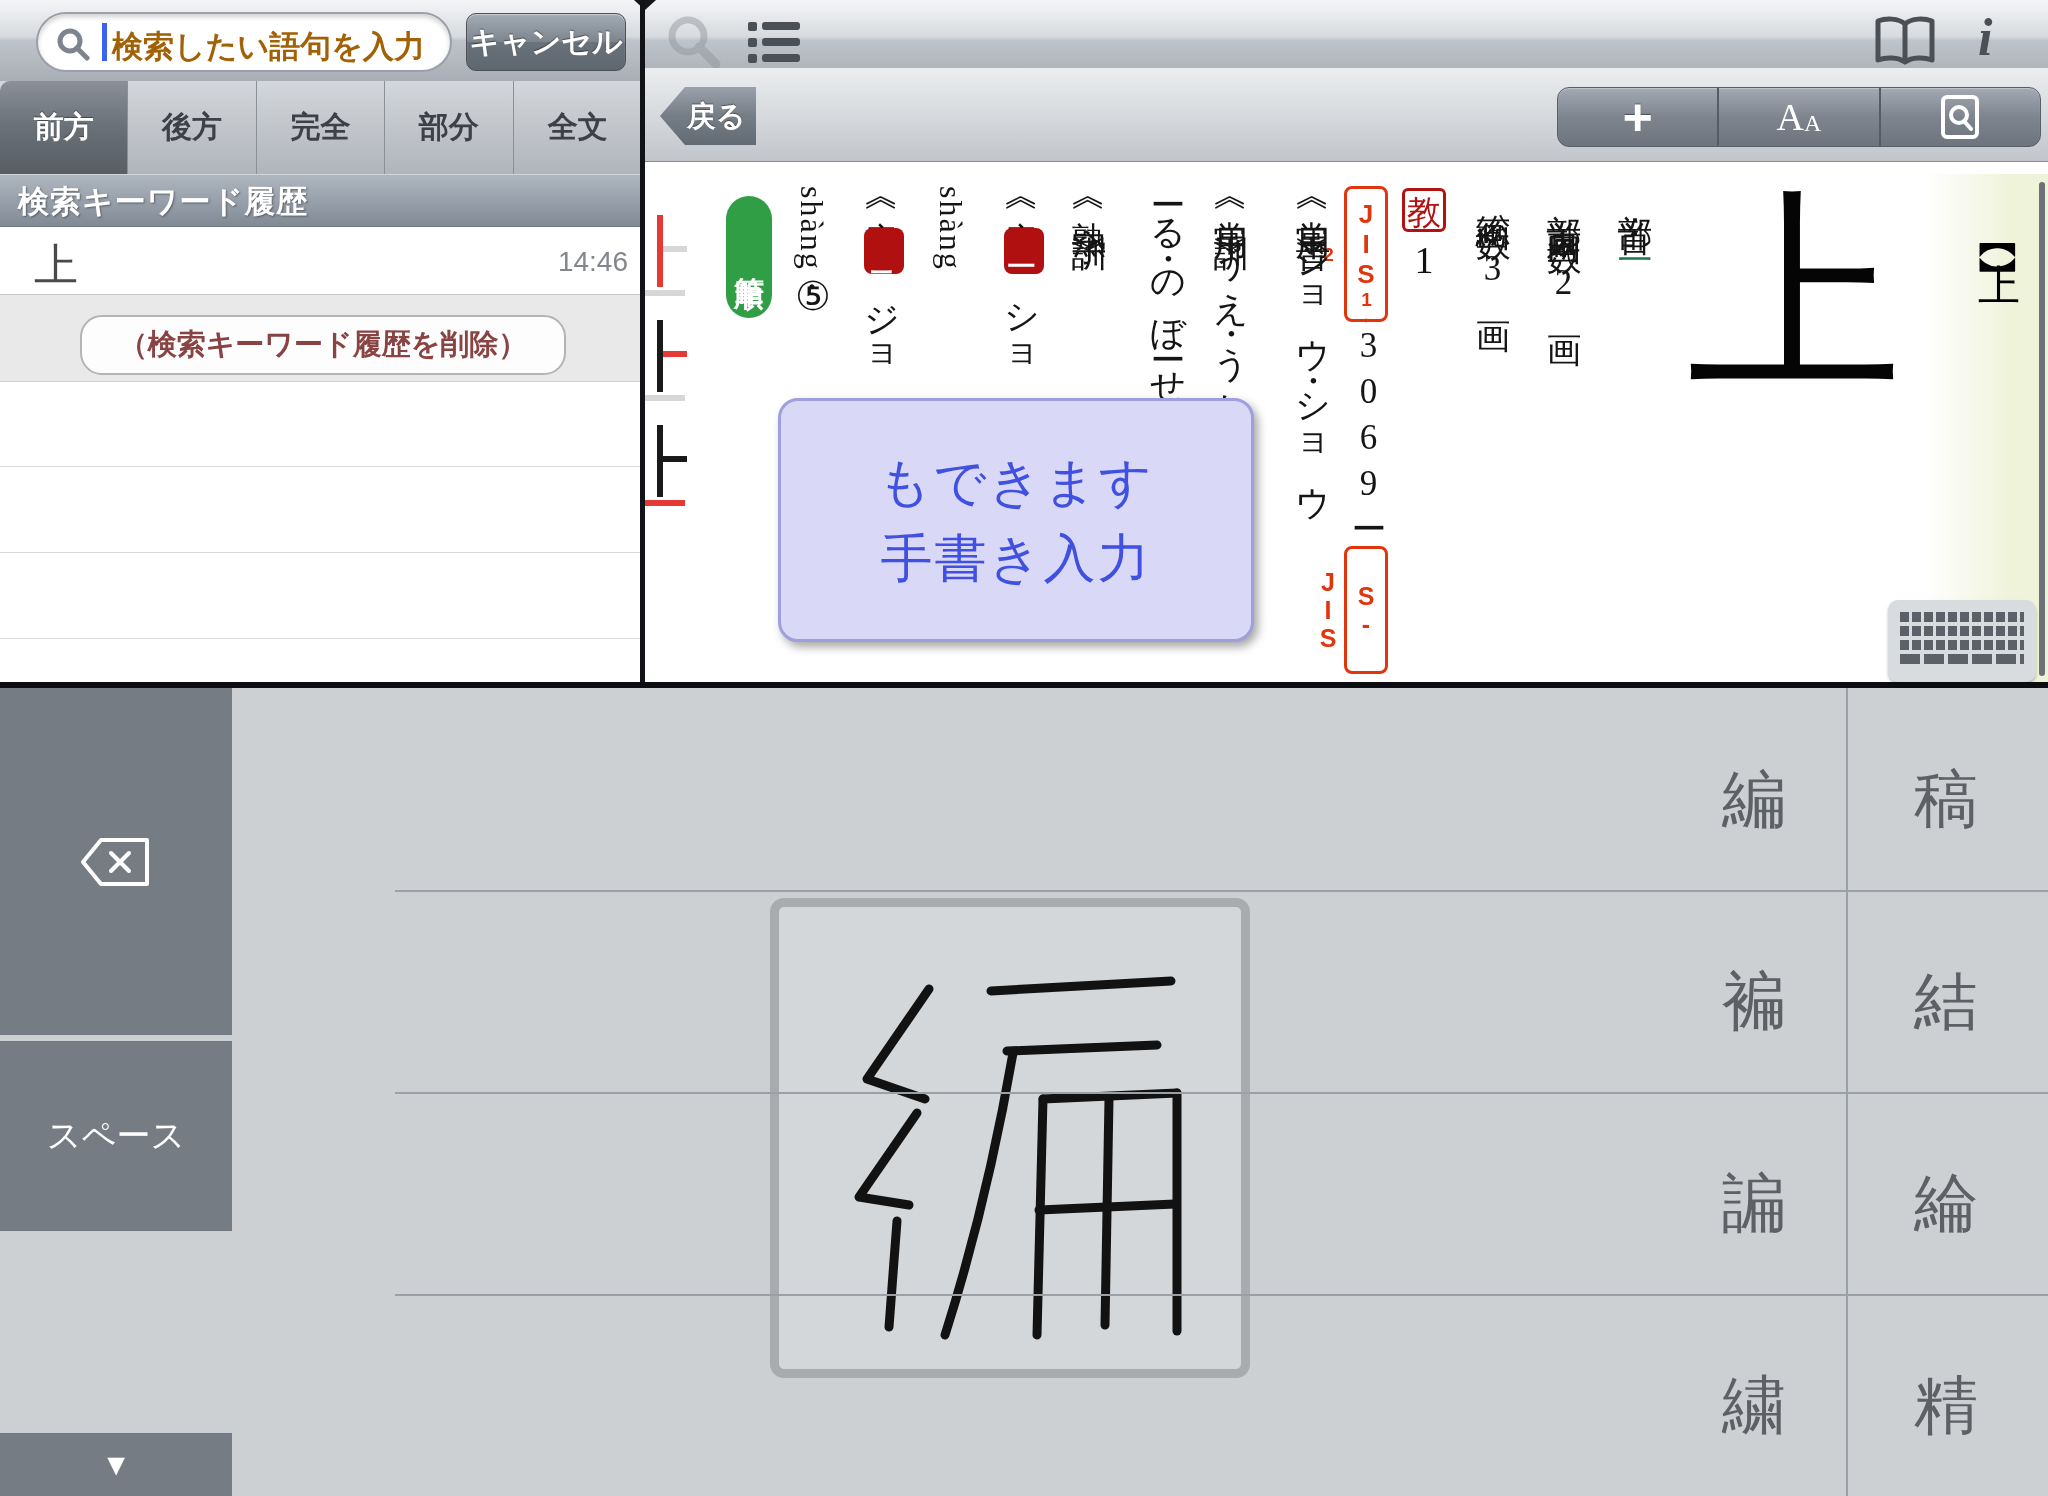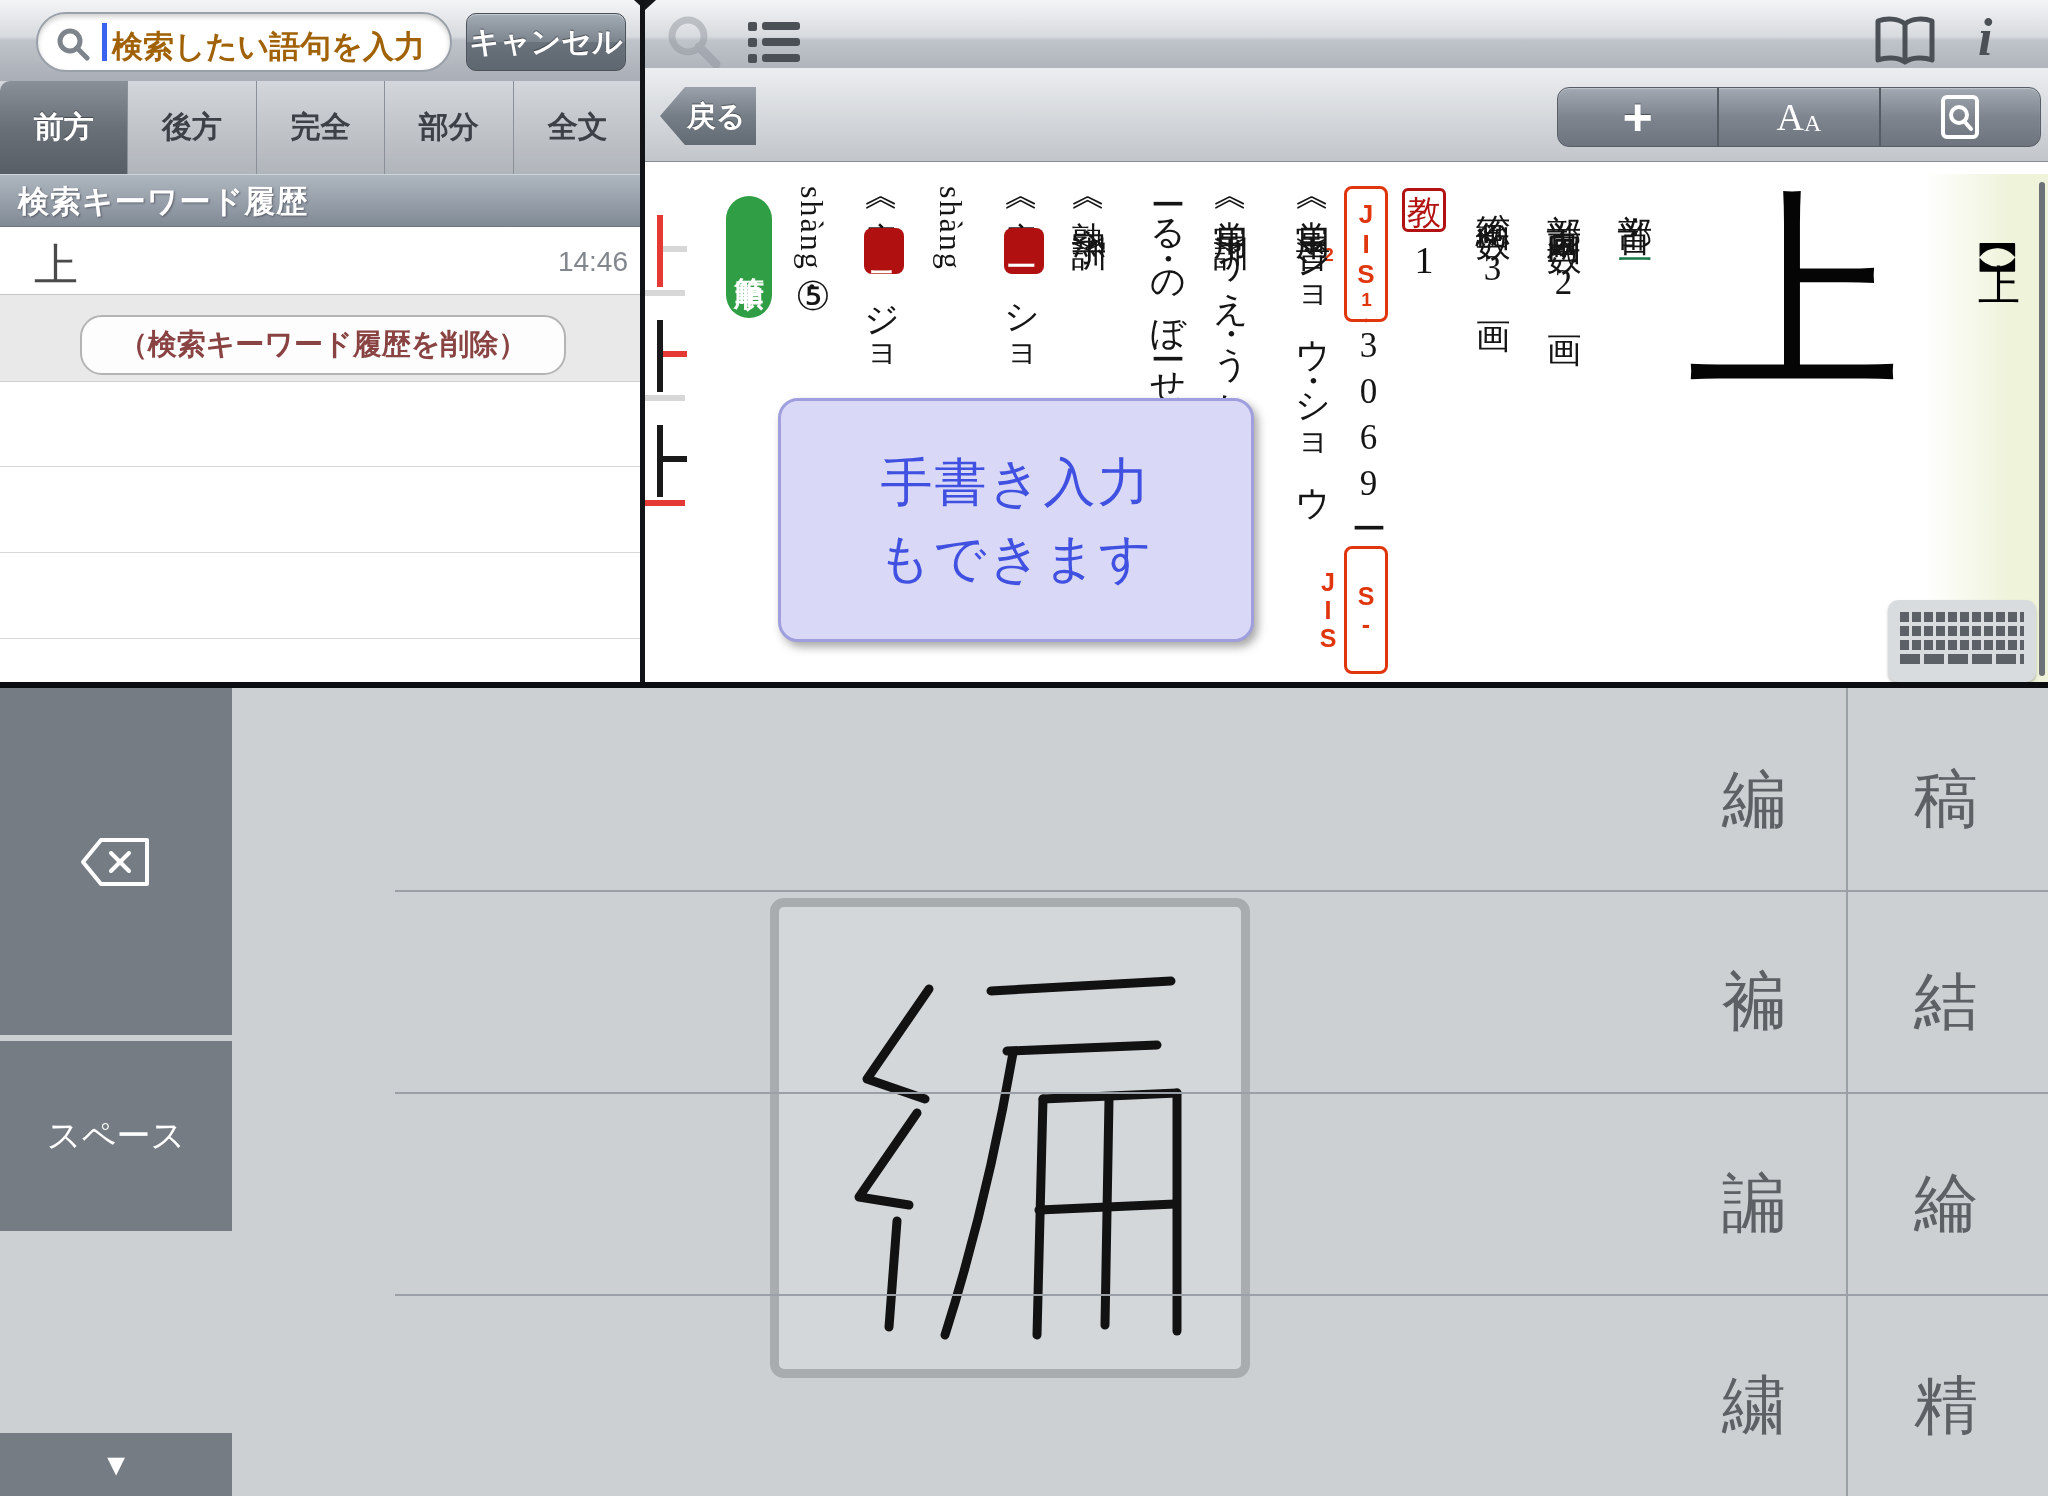--- a/index.html
+++ b/index.html
@@ -247,22 +247,22 @@
       <div class="sbar" style="left:12px;top:146px;width:6px;height:72px;background:#1a1a1a"></div>
       <div class="sbar" style="left:18px;top:177px;width:24px;height:6px;background:#e53935"></div>
       <div class="sbar" style="left:-20px;top:221px;width:60px;height:6px;background:#d7d7d7"></div>
 
       <div class="sbar" style="left:12px;top:251px;width:6px;height:72px;background:#1a1a1a"></div>
       <div class="sbar" style="left:18px;top:282px;width:24px;height:6px;background:#1a1a1a"></div>
       <div class="sbar" style="left:-20px;top:326px;width:60px;height:6px;background:#e53935"></div>
     </div>
 
     <div id="tooltip" class="abs">
+      <div>もできます</div>
       <div>手書き入力</div>
-      <div>もできます</div>
     </div>
 
     <div id="kbIconBtn" class="abs">
       <div class="krow" style="top:12px"></div>
       <div class="krow" style="top:26px"></div>
       <div class="krow" style="top:40px"></div>
       <div class="krow" style="top:54px;background:repeating-linear-gradient(90deg,#5b6166 0 20px,rgba(0,0,0,0) 20px 24px)"></div>
     </div>
   </div>
 

